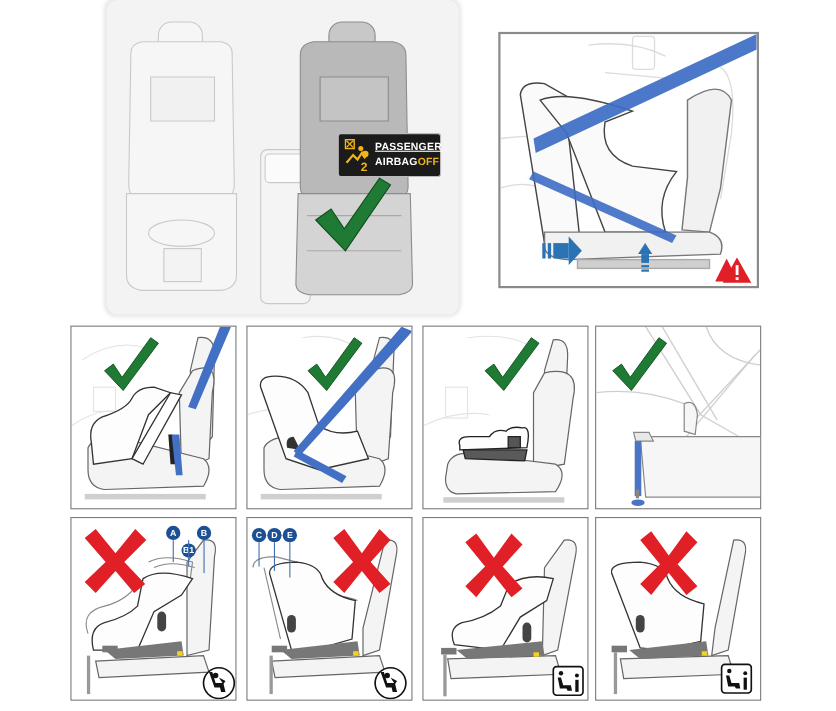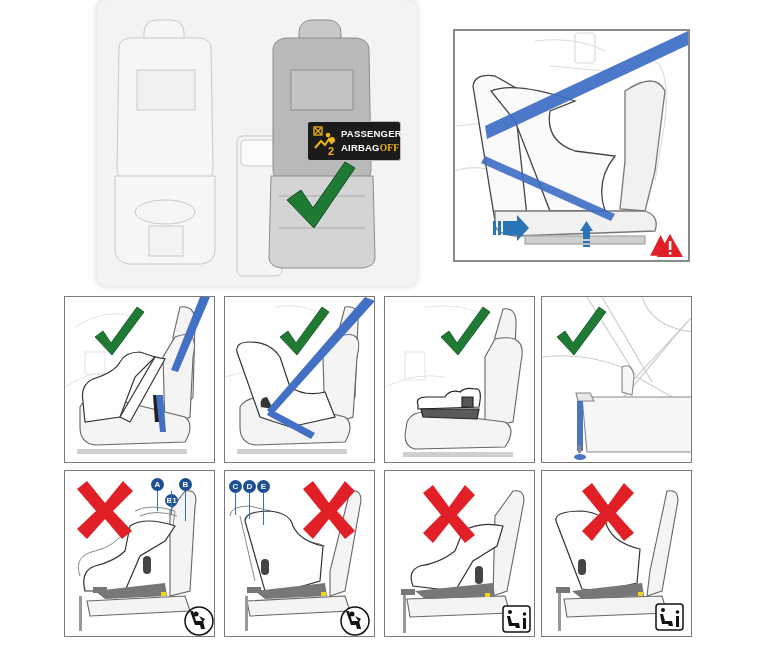--- a/index.html
+++ b/index.html
@@ -4,23 +4,23 @@
 <style>
   html,body{margin:0;padding:0;}
   body{width:760px;height:646px;background:#ffffff;position:relative;overflow:hidden;font-family:"Liberation Sans",sans-serif;}
   .panel{position:absolute;background:#fff;box-sizing:border-box;overflow:hidden;}
   .p-top-left{left:97px;top:0;width:320px;height:286px;border-radius:10px;box-shadow:0 0 4px 2px #e6e6e6;background:#f3f3f3;}
   .p-top-right{left:453px;top:29px;width:237px;height:233px;border:2px solid #8a8a8a;}
   .grid-panel{border:1px solid #7a7a7a;width:151px;height:167px;}
   .label-badge{position:absolute;left:210px;top:121px;width:92px;height:38px;background:#1b1b1b;border:1px solid #bbb;border-radius:3px;color:#fff;}
   .label-badge .icon{position:absolute;left:5px;top:4px;width:24px;height:30px;}
   .label-badge .l1,.label-badge .l2{position:absolute;left:33px;font-size:9.5px;font-weight:bold;letter-spacing:0.2px;}
-  .label-badge .l1{top:6px;}
+  .label-badge .l1{top:6px;text-decoration:underline;}
   .label-badge .l2{top:20px;}
-  .off{color:#f2b517;font-family:Liberation Serif, serif;}
+  .off{color:#f2b517;}
   .cid{position:absolute;width:13px;height:13px;border-radius:50%;background:#1c4f94;color:#fff;font-size:8px;font-weight:bold;text-align:center;line-height:13px;}
   .cline{position:absolute;width:1px;background:#3e6fb0;}
   svg{position:absolute;left:0;top:0;}
 </style>
 </head>
 <body>
 
 <div class="panel p-top-left">
   <svg width="320" height="286" viewBox="0 0 320 286">
 

